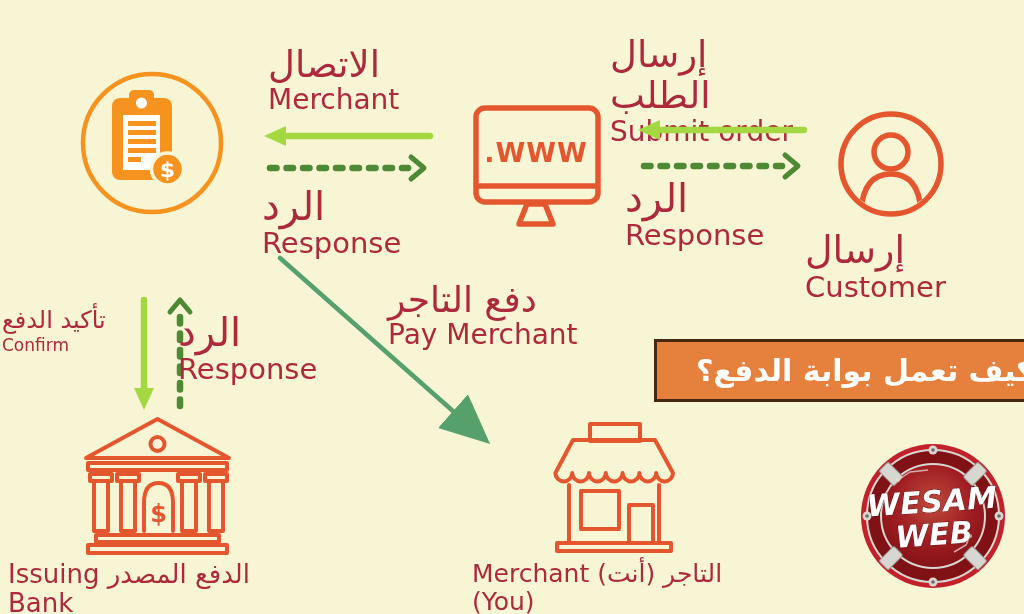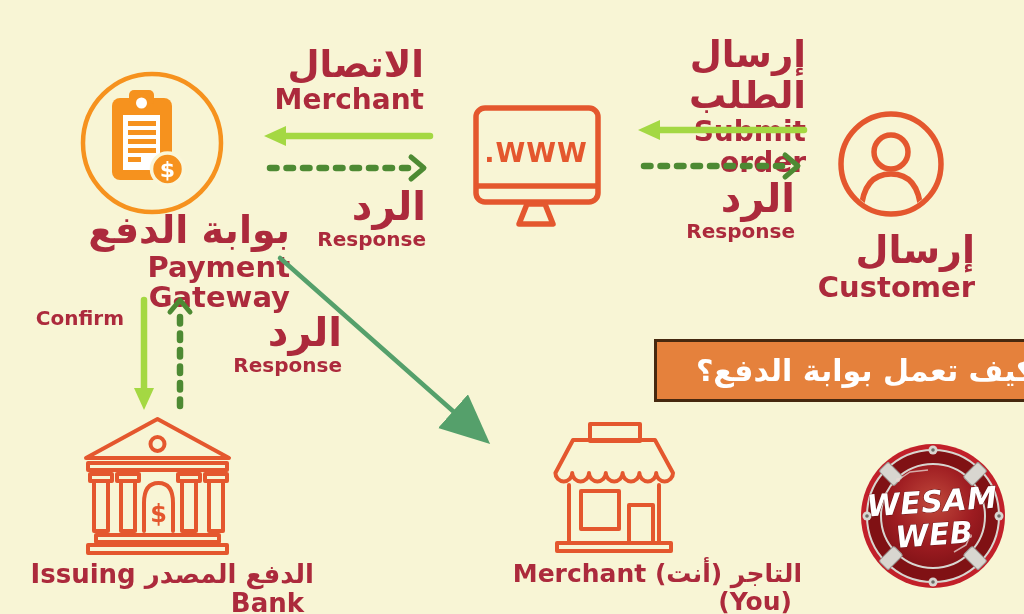--- a/index.html
+++ b/index.html
@@ -6,29 +6,29 @@
     --bg:#f8f5d5; --red:#ac2a3c; --orangered:#e4572e; --orange:#f6921e;
     --paper:#ffffff; --green-light:#a4d843; --green-dark:#4d8a33; --teal:#55a06b;
     --banner-bg:#e5813c; --banner-border:#46280f; --banner-text:#ffffff;
     --logo-outer:#c2202a; --logo-band:#801114; --logo-silver:#d8d6d0; --coin-ring:#faf6d8;
   }
   *{box-sizing:border-box;margin:0;padding:0;}
   html,body{background:var(--bg);}
   body{font-family:"DejaVu Sans",sans-serif;}
   #stage{position:relative;width:1024px;height:614px;background:var(--bg);overflow:hidden;}
   .abs{position:absolute;}
-  .lbl{color:var(--red);font-weight:700;text-align:right;}
+  .lbl{color:var(--red);font-weight:400;text-align:left;}
   .flow-ar{font-size:37px;line-height:1.12;}
   .flow-en{font-size:28px;line-height:1.1;}
   .resp-ar{font-size:40px;line-height:1.1;}
-  .resp-en{font-size:20px;line-height:1.1;}
+  .resp-en{font-size:29px;line-height:1.1;}
   .node-ar{font-size:38px;line-height:1.1;}
   .node-en{font-size:29px;line-height:1.05;}
   .small-ar{font-size:24px;line-height:1.2;}
-  .small-en{font-size:20px;line-height:1.2;}
+  .small-en{font-size:17px;line-height:1.2;}
   .combo{font-size:26px;line-height:1.1;direction:rtl;}
   .combo .en{margin-right:10px;direction:ltr;unicode-bidi:isolate;}
   .combo-m{font-size:25px;}
   
   .solid-line{stroke:var(--green-light);stroke-width:6.5;stroke-linecap:round;}
   .solid-head{fill:var(--green-light);}
   .dot-line{stroke:var(--green-dark);stroke-width:6.5;stroke-linecap:round;stroke-dasharray:6.5 10;}
   .dot-head{stroke:var(--green-dark);stroke-width:5;fill:none;stroke-linecap:round;stroke-linejoin:round;}
   .diag{stroke:var(--teal);stroke-width:4.5;stroke-linecap:round;}
   .diag-head{fill:var(--teal);}
@@ -63,24 +63,20 @@
     <circle class="fill-paper" cx="65.5" cy="32" r="5.5"></circle>
     <rect class="fill-paper" x="47" y="44" width="37" height="55"></rect>
     <rect class="fill-or" x="52" y="50" width="28" height="5"></rect>
     <rect class="fill-or" x="52" y="59" width="28" height="5"></rect>
     <rect class="fill-or" x="52" y="68" width="28" height="5"></rect>
     <rect class="fill-or" x="52" y="77" width="28" height="5"></rect>
     <rect class="fill-or" x="52" y="86" width="13" height="5"></rect>
     <circle cx="91.5" cy="98" r="16" fill="var(--orange)" stroke="var(--coin-ring)" stroke-width="3.5"></circle>
     <text class="dollar-w" x="91.5" y="106">$</text>
   </svg>
-  <div class="abs lbl" style="left:12px;top:210px;width:278px;">
-    <div class="node-ar" lang="ar" dir="rtl">بوابة الدفع</div>
-    <div class="node-en">Payment Gateway</div>
-  </div>
 
   <svg class="abs" style="left:472px;top:104px;" width="132" height="124" viewBox="0 0 132 124">
     <rect class="st-or5" x="4" y="4" width="122" height="94" rx="9"></rect>
     <line class="st-or5" x1="5" y1="82" x2="125" y2="82"></line>
     <path class="st-or5" d="M55 100 L73 100 L81 120 L47 120 Z"></path>
     <text class="www-txt" x="64" y="58">.WWW</text>
   </svg>
 
   <svg class="abs" style="left:837px;top:110px;" width="108" height="108" viewBox="0 0 108 108">
     <defs>
@@ -121,33 +117,38 @@
     <polygon class="solid-head" points="2,14 24,4 24,24"></polygon>
     <line class="dot-line" x1="8" y1="46" x2="146" y2="46"></line>
     <path class="dot-head" d="M149 35 L162 46 L149 57"></path>
   </svg>
   <div class="abs lbl" style="left:262px;top:184px;width:164px;">
     <div class="resp-ar" lang="ar" dir="rtl">الرد</div>
     <div class="resp-en">Response</div>
   </div>
 
   <div class="abs lbl" style="left:2px;top:306px;width:122px;">
+    <div class="small-ar" lang="ar" dir="rtl">تأكيد الدفع</div>
     <div class="small-en">Confirm</div>
   </div>
   <svg class="abs" style="left:128px;top:296px;" width="74" height="122" viewBox="0 0 74 122">
     <line class="solid-line" x1="16" y1="4" x2="16" y2="94"></line>
     <polygon class="solid-head" points="6,92 26,92 16,114"></polygon>
     <line class="dot-line" x1="52" y1="110" x2="52" y2="18"></line>
     <path class="dot-head" d="M42 16 L52 4 L62 16"></path>
   </svg>
   <div class="abs lbl" style="left:178px;top:310px;width:164px;">
     <div class="resp-ar" lang="ar" dir="rtl">الرد</div>
     <div class="resp-en">Response</div>
   </div>
 
+  <div class="abs lbl" style="left:388px;top:280px;width:215px;">
+    <div class="flow-ar" style="font-size:36px;" lang="ar" dir="rtl">دفع التاجر</div>
+    <div class="flow-en">Pay Merchant</div>
+  </div>
   <svg class="abs" style="left:272px;top:250px;" width="230" height="205" viewBox="0 0 230 205">
     <defs>
       <marker id="tealHead" orient="auto" markerWidth="12" markerHeight="12" refX="8" refY="5">
         <path class="diag-head" d="M0 0 L11 5 L0 10 Z"></path>
       </marker>
     </defs>
     <line class="diag" x1="8" y1="8" x2="208" y2="185" marker-end="url(#tealHead)"></line>
   </svg>
 
   <svg class="abs" style="left:82px;top:416px;" width="152" height="140" viewBox="0 0 152 140">

